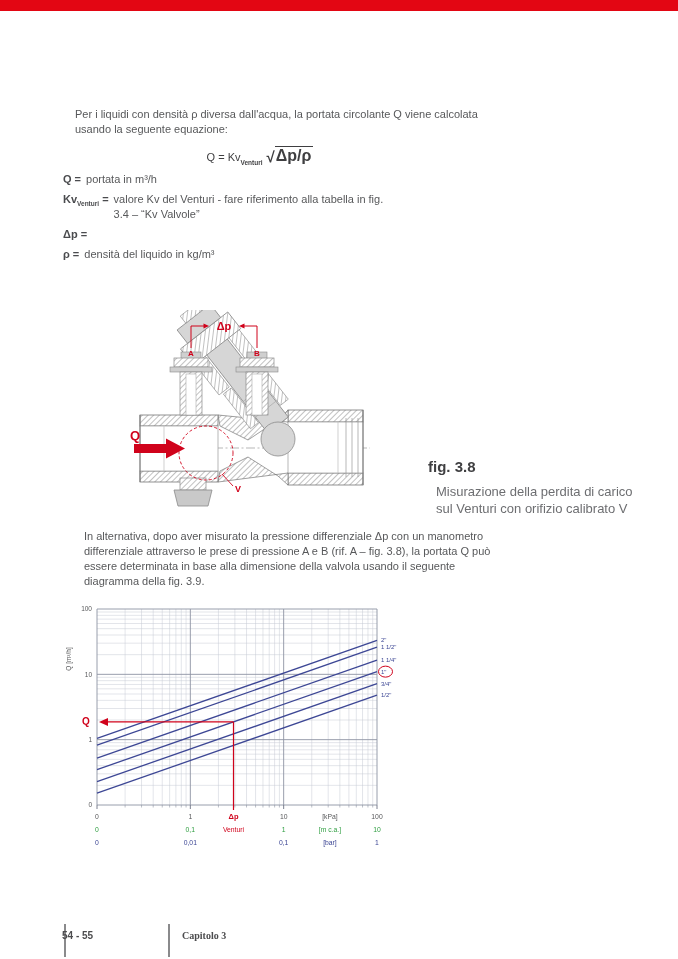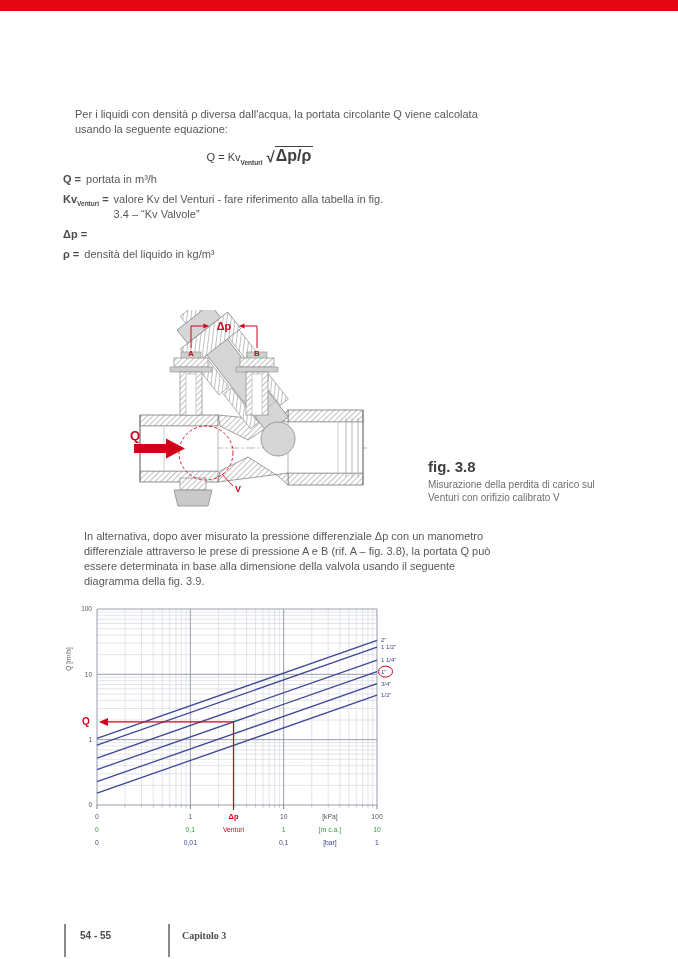--- a/index.html
+++ b/index.html
@@ -17,30 +17,30 @@
   .defs{position:absolute;left:63px;top:172px;width:418px;font-size:11px;line-height:1.32;}
   .con{margin-bottom:5px;}
   .def{display:flex;margin-bottom:5.5px;}
   .term{font-weight:bold;white-space:pre;margin-right:5px;color:#4a4b4e;}
   .term sub{font-size:6.5px;font-weight:bold;}
   .l2{display:block;}
   .fig-caption{position:absolute;width:215px;}
   #cap38{left:428px;top:458px;}
   #cap39{left:428px;top:772px;}
   .fig-label{font-weight:bold;font-size:15px;color:#3f3f41;margin:0 0 3px 0;}
-  .fig-text{font-size:10px;color:#6d6e71;line-height:1.32;margin:0;width:200px;}
+  .fig-text{font-size:13px;color:#6d6e71;line-height:1.32;margin:8px;width:200px;}
   .valve-wrap{position:absolute;left:128px;top:310px;width:290px;height:205px;}
   #chart-wrap{position:absolute;left:57px;top:598px;width:345px;height:252px;}
   #chart-svg text{font-family:"Liberation Sans",sans-serif;}
   .valve-wrap text{font-family:"Liberation Sans",sans-serif;}
   .vlabel{fill:#d0021b;font-weight:bold;}
   .footer-bar{position:absolute;top:924px;width:1.5px;height:33px;background:#8a8a8c;}
   #fbar1{left:64px;} #fbar2{left:168px;}
   .footer-text{position:absolute;top:930px;font-size:10px;font-weight:bold;color:#4c4c4e;}
-  #fpages{left:80px;} #fchapter{left:182px;font-family:Liberation Serif, serif;}
+  #fpages{left:62px;} #fchapter{left:182px;font-family:Liberation Serif, serif;}
 </style>
 </head>
 <body>
 
 <div class="page">
   <div class="topbar"></div>
 
   <p class="para" id="para1">Per i liquidi con densità ρ diversa dall'acqua, la portata circolante Q viene calcolata usando la seguente equazione:</p>
 
   <div class="formula">

